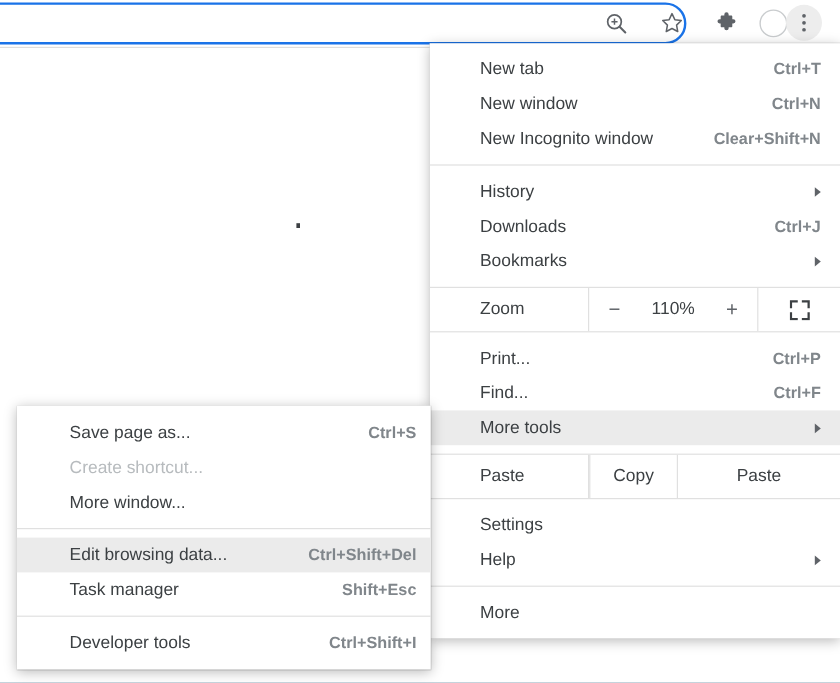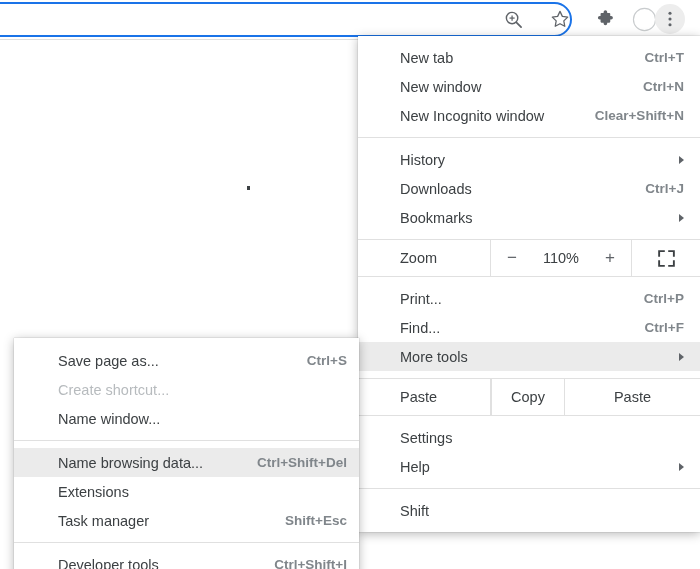--- a/index.html
+++ b/index.html
@@ -265,45 +265,42 @@
       <span class="label">Settings</span>
     </div>
     <div class="menu-item">
       <span class="label">Help</span>
       <span class="arrow"></span>
     </div>
 
     <div class="separator"></div>
 
     <div class="menu-item">
-      <span class="label">Shift</span>
+      <span class="label">More</span>
     </div>
   </div>
 
   <div class="menu" id="more-tools-submenu">
 
     <div class="menu-item">
       <span class="label">Save page as...</span>
       <span class="accel">Ctrl+S</span>
     </div>
     <div class="menu-item disabled">
       <span class="label">Create shortcut...</span>
     </div>
     <div class="menu-item">
-      <span class="label">Name window...</span>
+      <span class="label">More window...</span>
     </div>
 
     <div class="separator"></div>
 
     <div class="menu-item highlighted">
-      <span class="label">Name browsing data...</span>
+      <span class="label">Edit browsing data...</span>
       <span class="accel">Ctrl+Shift+Del</span>
-    </div>
-    <div class="menu-item">
-      <span class="label">Extensions</span>
     </div>
     <div class="menu-item">
       <span class="label">Task manager</span>
       <span class="accel">Shift+Esc</span>
     </div>
 
     <div class="separator"></div>
 
     <div class="menu-item">
       <span class="label">Developer tools</span>

